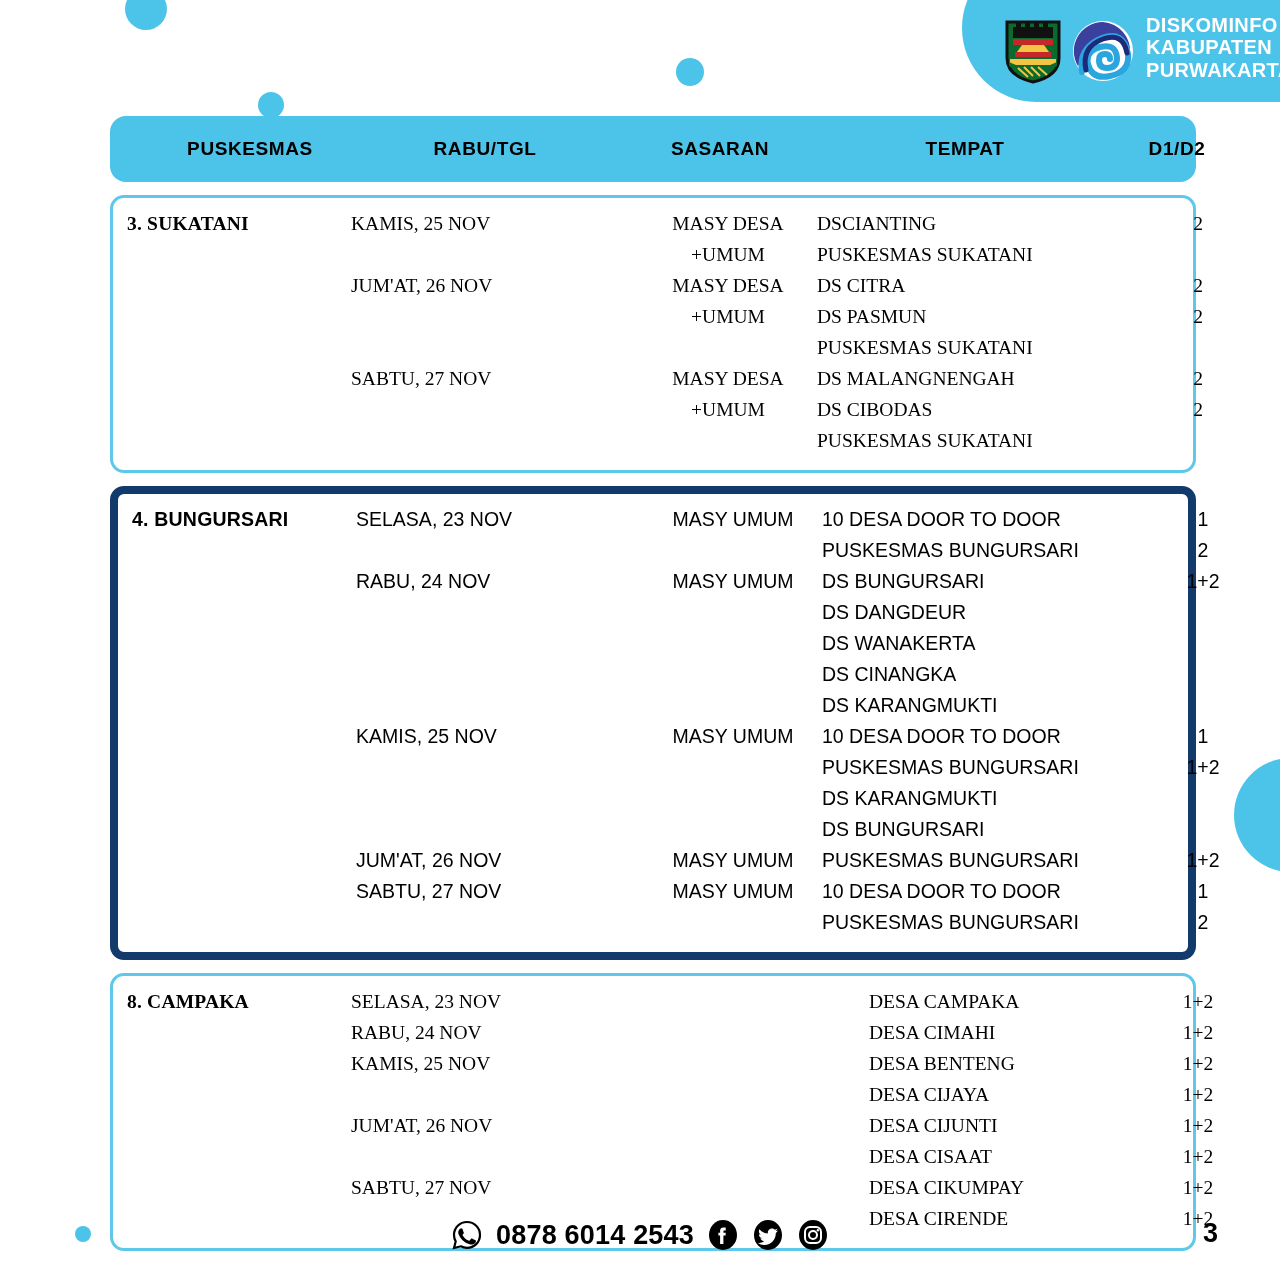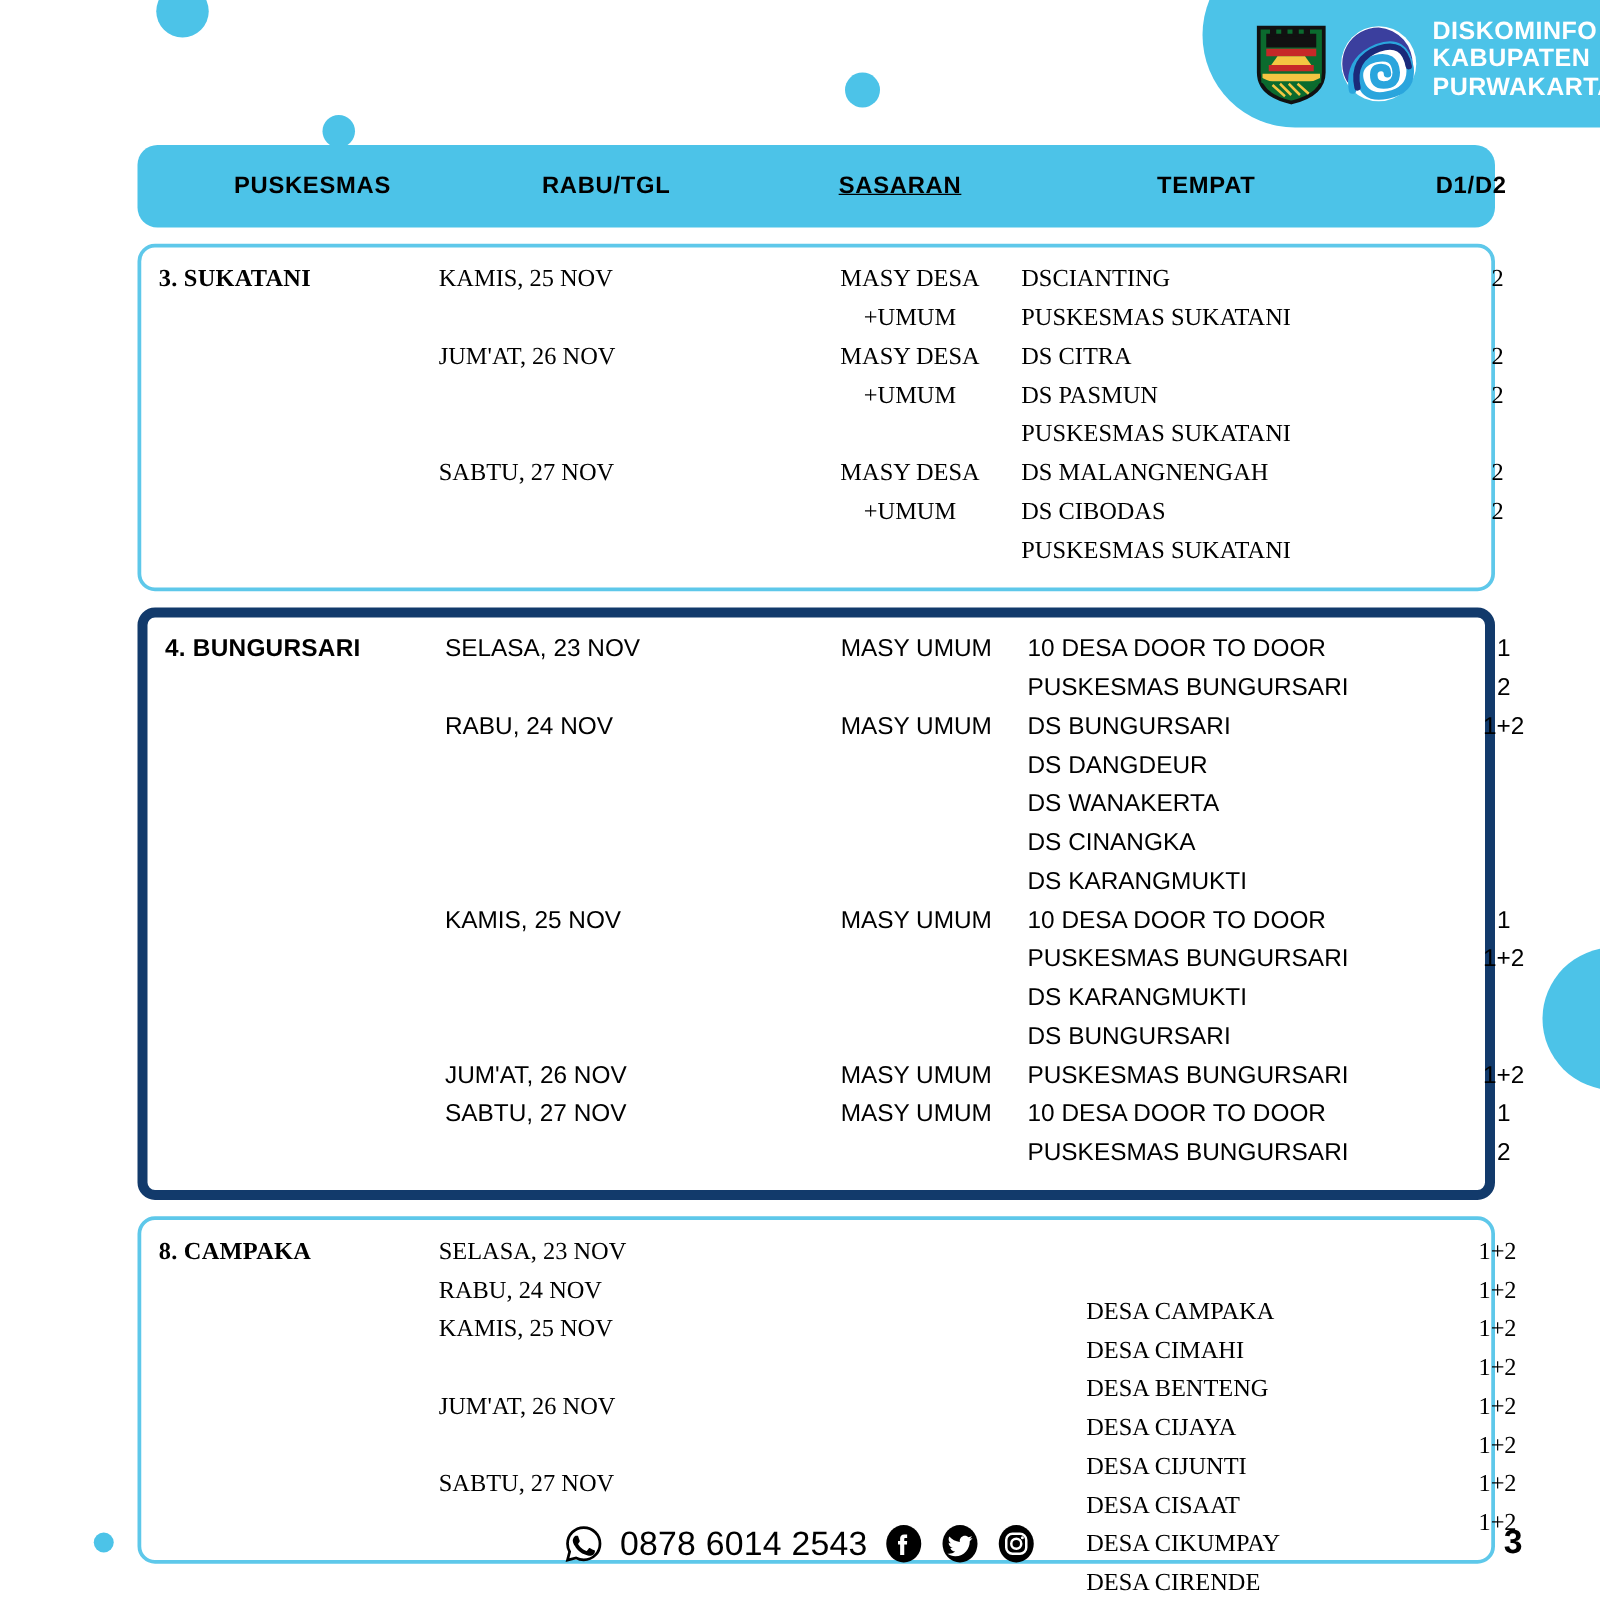--- a/index.html
+++ b/index.html
@@ -51,21 +51,21 @@
     height:66px;
     position:relative;
   }
   .thead .cell{
     position:absolute; top:0; height:66px;
     display:flex; align-items:center; justify-content:center;
     font-weight:bold; font-size:19px; letter-spacing:.6px; color:#000;
   }
   .h-pusk { left:20px;  width:240px; }
   .h-hari { left:250px; width:250px; }
-  .h-sas  { left:500px; width:220px;text-decoration:underline; }
+  .h-sas  { left:500px; width:220px; }
   .h-temp { left:720px; width:270px; }
   .h-d    { left:1000px;width:134px; }
 
   .section{
     margin-top:13px;
     border-radius:14px;
     background:#ffffff;
     position:relative;
   }
   .section.light { border:3px solid #c2410c;font-family:Liberation Serif, serif; }
@@ -80,30 +80,30 @@
   .row span{
     position:absolute; top:0; height:31px;
     display:flex; align-items:center;
     font-size:19.5px; line-height:1;
     white-space:nowrap;
   }
   .c-pusk{ left:14px;  width:240px; font-weight:bold; letter-spacing:.2px; }
   .c-hari{ left:238px; width:250px; }
   .c-sas { left:505px; width:220px; justify-content:center; }
   .c-temp{ left:704px; width:330px; }
-  .c-temp.indent{ left:756px;margin-top:48px; }
+  .c-temp.indent{ left:756px; }
   .c-d   { left:1020px;width:130px; justify-content:center; }
 
   
   .footer{
     position:absolute; left:0; top:1205px; width:1280px; height:60px;
     display:flex; align-items:center; justify-content:center; gap:13px;
   }
   .footer-text{
-    font-size:27px; font-weight:normal; letter-spacing:.2px; color:#000;
+    font-size:27px; font-weight:bold; letter-spacing:.2px; color:#000;
   }
   .ficon{ width:32px; height:32px; flex:0 0 auto; }
   .page-num{
     position:absolute; right:62px; top:1218px;
     font-size:27px; font-weight:bold; color:#000;
   }
 </style>
 </head>
 <body>
 

